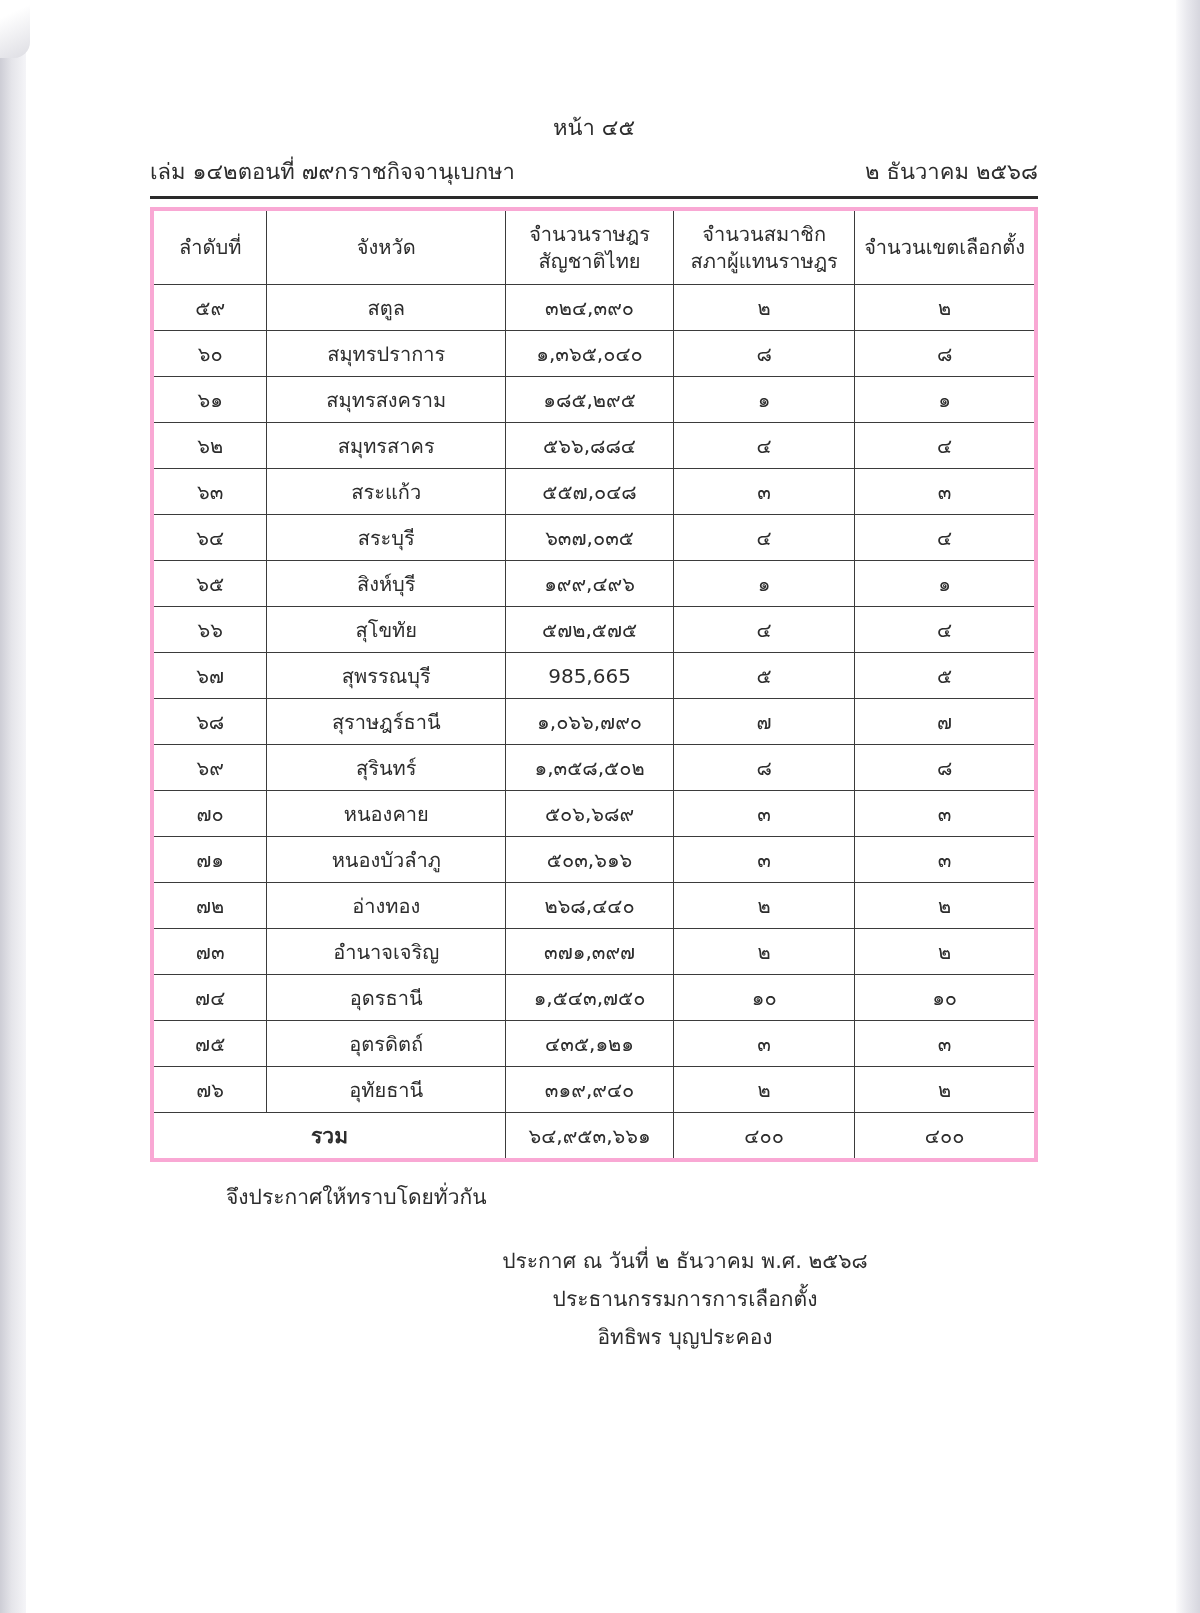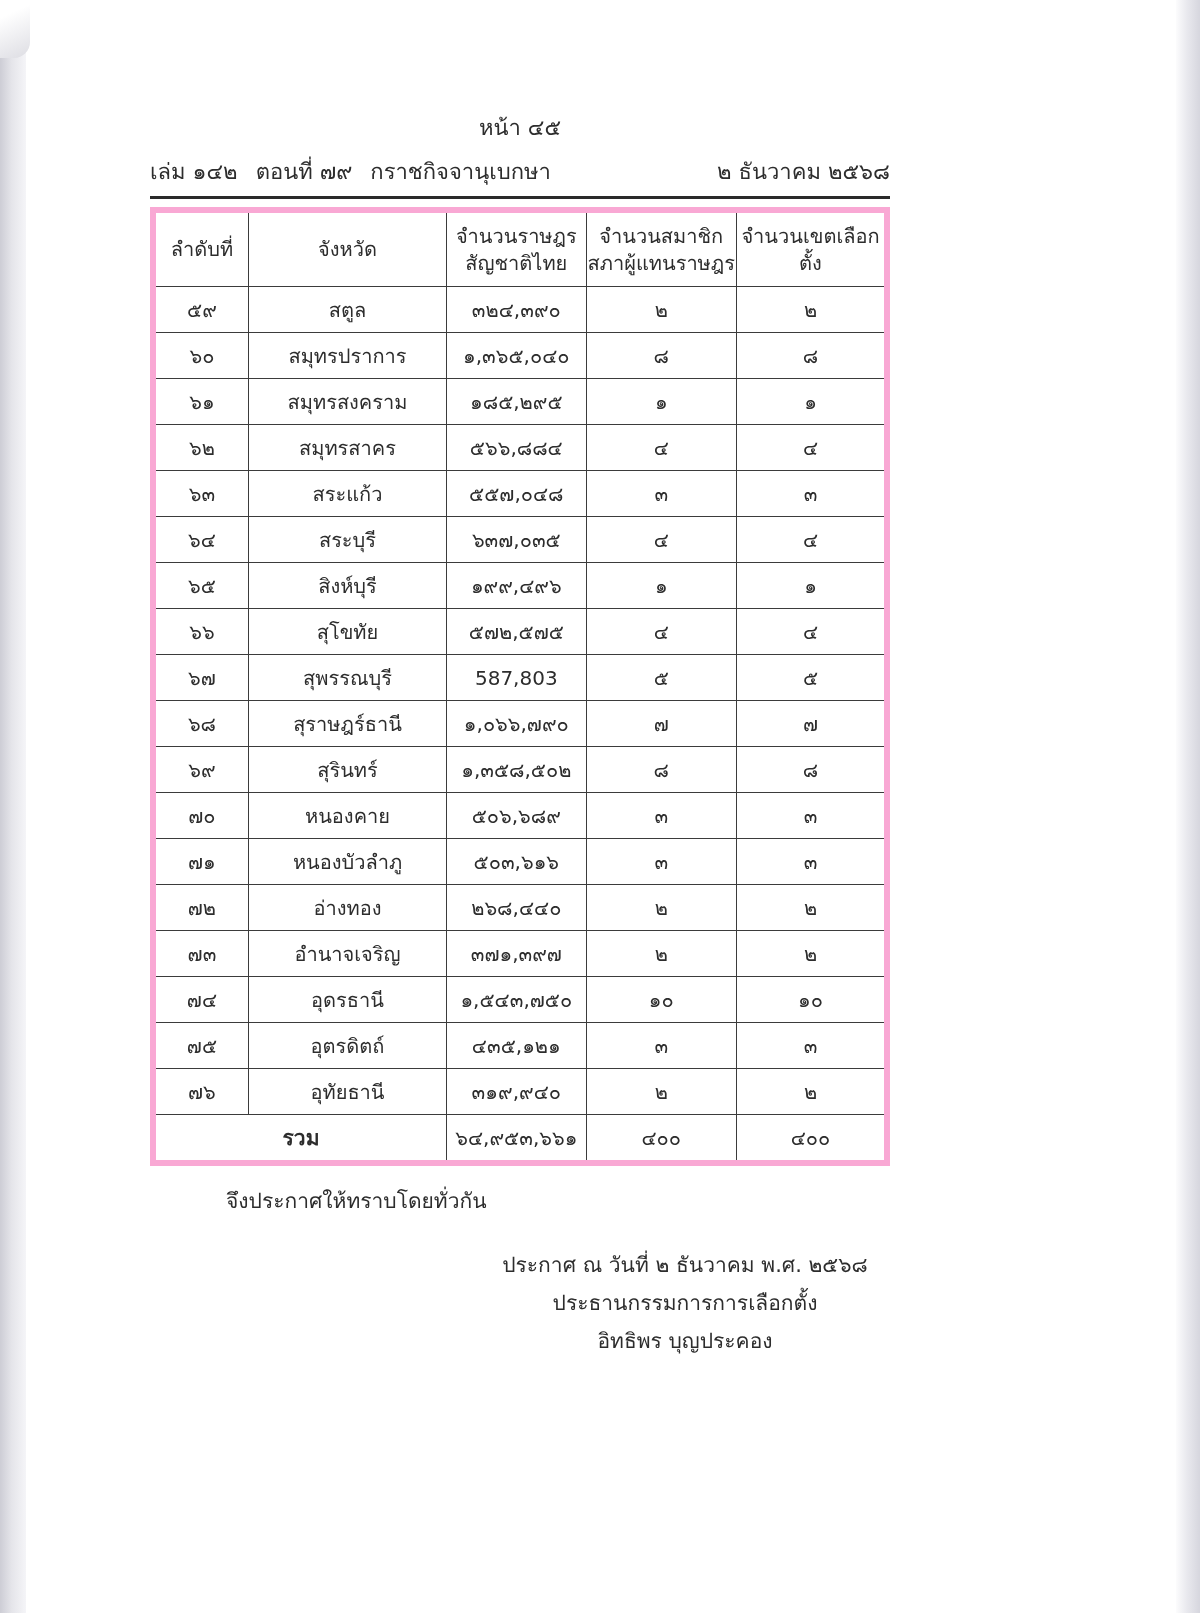--- a/index.html
+++ b/index.html
@@ -19,46 +19,46 @@
   .corner-curl {
     position: absolute; left: 0; top: 0; width: 30px; height: 58px;
     background: linear-gradient(155deg, #ffffff 25%, #dddde3 100%);
     border-radius: 0 0 16px 0;
   }
   .edge-right {
     position: absolute; right: 0; top: 0; width: 24px; height: 1613px;
     background: linear-gradient(270deg, #d6d6de 0%, #e9e9ee 55%, #fcfcfd 100%);
   }
   .page-content {
-    position: absolute; left: 150px; top: 0; width: 740px;
+    position: absolute; left: 150px; top: 0; width: 888px;
   }
   .page-no {
     margin-top: 110px;
     text-align: center;
     font-size: 22px;
   }
   .masthead {
     display: flex; align-items: baseline;
     margin-top: 9px;
     font-size: 22px;
     white-space: nowrap;
   }
-  .m-left { display: flex; gap: 18px; }
+  .m-left { display: flex; }
   .m-center { flex: 1; text-align: left; }
   .m-right { text-align: center; }
   .rule {
     margin-top: 7px; height: 3px;
     background: #2a2a2a;
   }
   table.gazette {
     margin-top: 8px;
     width: 100%;
     border-collapse: collapse;
     table-layout: fixed;
-    border: 6px solid #f9a8d4;
+    border: 4px solid #f9a8d4;
   }
   table.gazette th, table.gazette td {
     border: 1.6px solid #3b3b3b;
     text-align: center;
     vertical-align: middle;
     font-weight: normal;
     font-size: 20px;
     padding: 0;
     overflow: hidden;
   }
@@ -179,21 +179,21 @@
       <tr>
         <td>๖๖</td>
         <td>สุโขทัย</td>
         <td>๕๗๒,๕๗๕</td>
         <td>๔</td>
         <td>๔</td>
       </tr>
       <tr>
         <td>๖๗</td>
         <td>สุพรรณบุรี</td>
-        <td>587,803</td>
+        <td>985,665</td>
         <td>๕</td>
         <td>๕</td>
       </tr>
       <tr>
         <td>๖๘</td>
         <td>สุราษฎร์ธานี</td>
         <td>๑,๐๖๖,๗๙๐</td>
         <td>๗</td>
         <td>๗</td>
       </tr>

